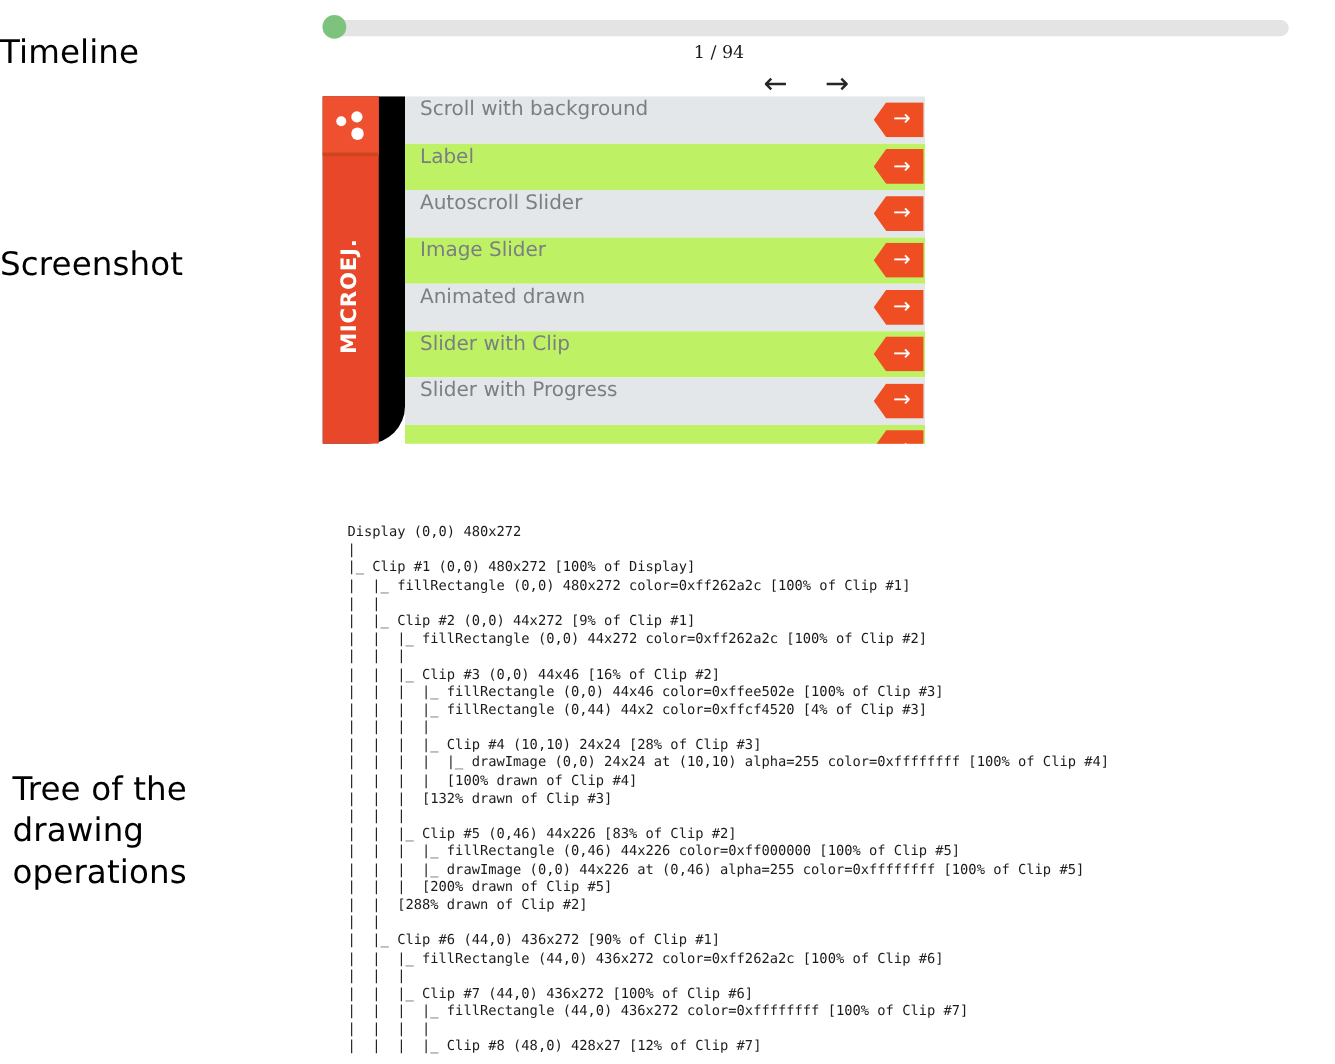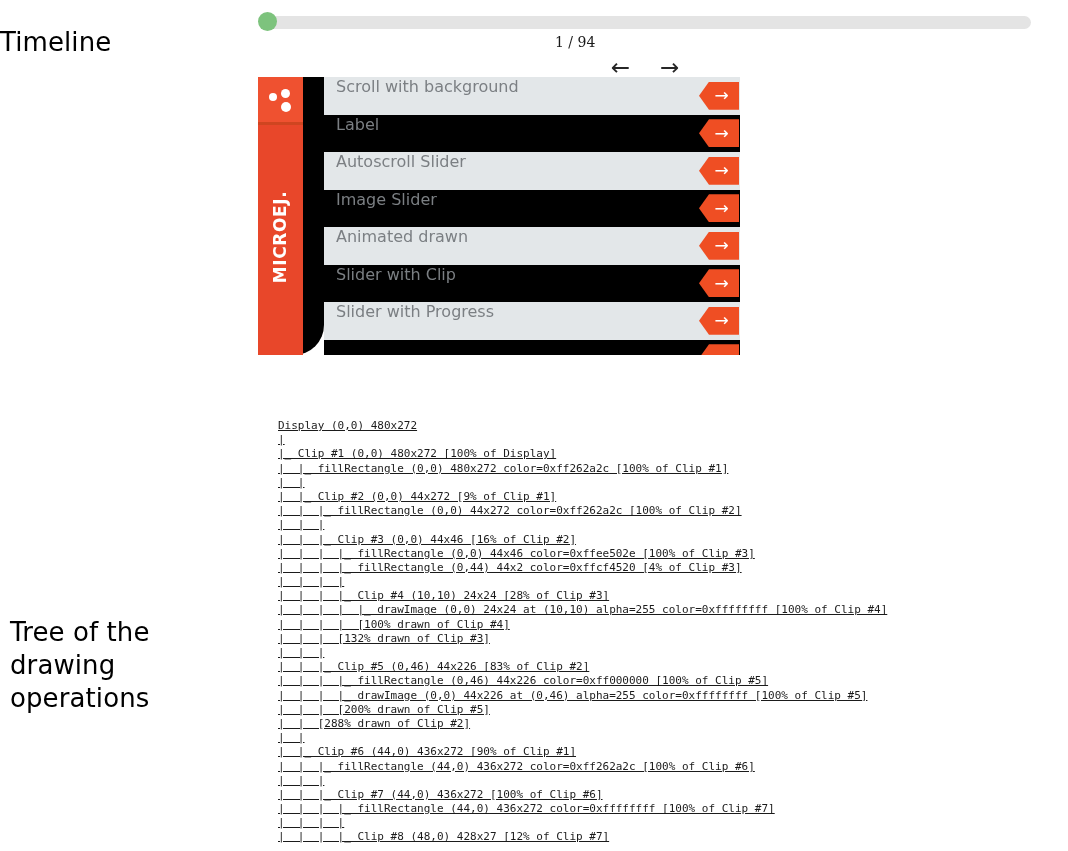--- a/index.html
+++ b/index.html
@@ -139,21 +139,21 @@
     position: absolute;
     left: 66px; top: 0;
     width: 416px; height: 278px;
   }
   .list-row {
     position: relative;
     height: 37.5px;
     display: flex;
   }
   .list-row.odd  { background: #e3e7e9; }
-  .list-row.even { background: #000000; }
+  .list-row.even { background: #bef264; }
   .list-row-label {
     padding-left: 12px;
     color: #7b7f83;
     font-family: "DejaVu Sans", sans-serif;
     font-size: 16px;
     white-space: nowrap;
   }
   .row-badge {
     position: absolute;
     right: 1px; top: 50%;
@@ -180,29 +180,30 @@
     left: 278px; top: 408px;
     width: 790px;
     font-family: "DejaVu Sans Mono", monospace;
     font-size: 11px;
     line-height: 14.2px;
     color: #1b1b1b;
     white-space: pre;
     overflow: hidden;
     height: 443px;
   }
-  #tree-block .tline { display: block; height: 14.2px; text-decoration: underline; }
+  #tree-block .tline { display: block; height: 14.2px; }
 </style>
 </head>
 <body>
 
 <div id="root">
 
   <div class="side-label" id="label-timeline">Timeline</div>
 
+  <div class="side-label" id="label-screenshot">Screenshot</div>
 
   <div class="side-label" id="label-tree">Tree of the
 drawing
 operations</div>
 
   <div id="timeline-slider">
     <div id="timeline-track" style="background: rgb(228, 228, 228);"></div>
     <div id="timeline-thumb" style="left: 0px; background: rgb(125, 195, 125);"></div>
   </div>
 

